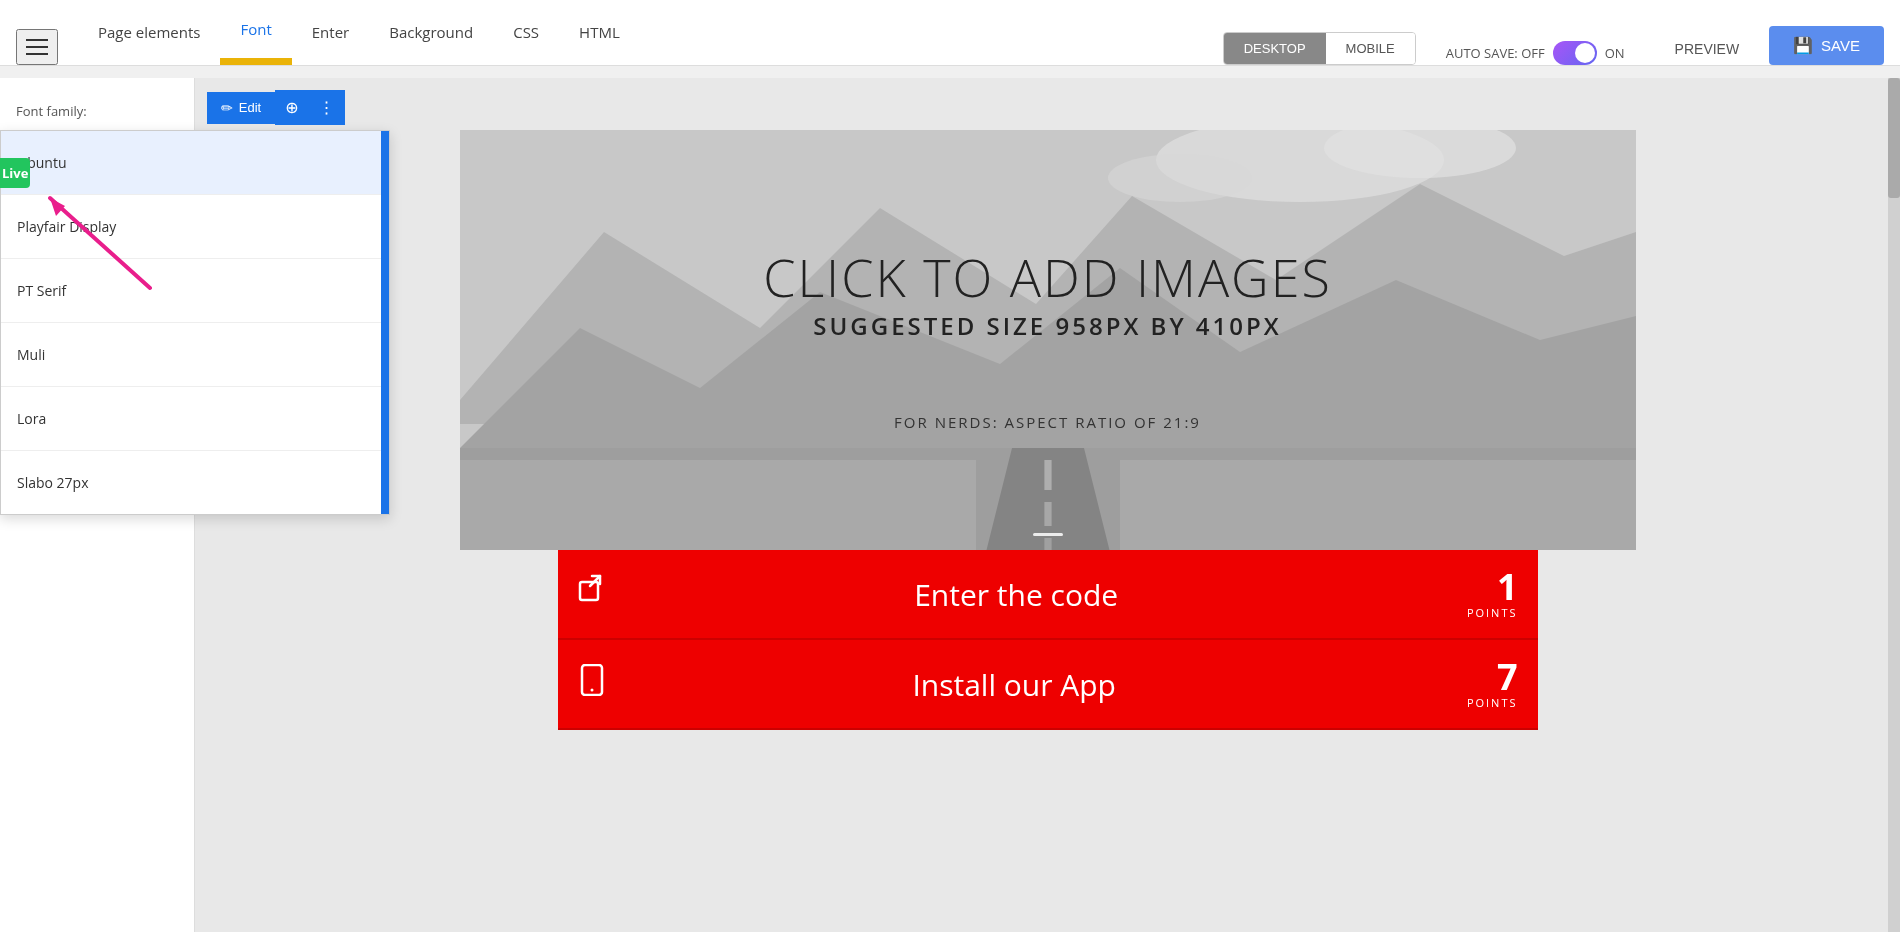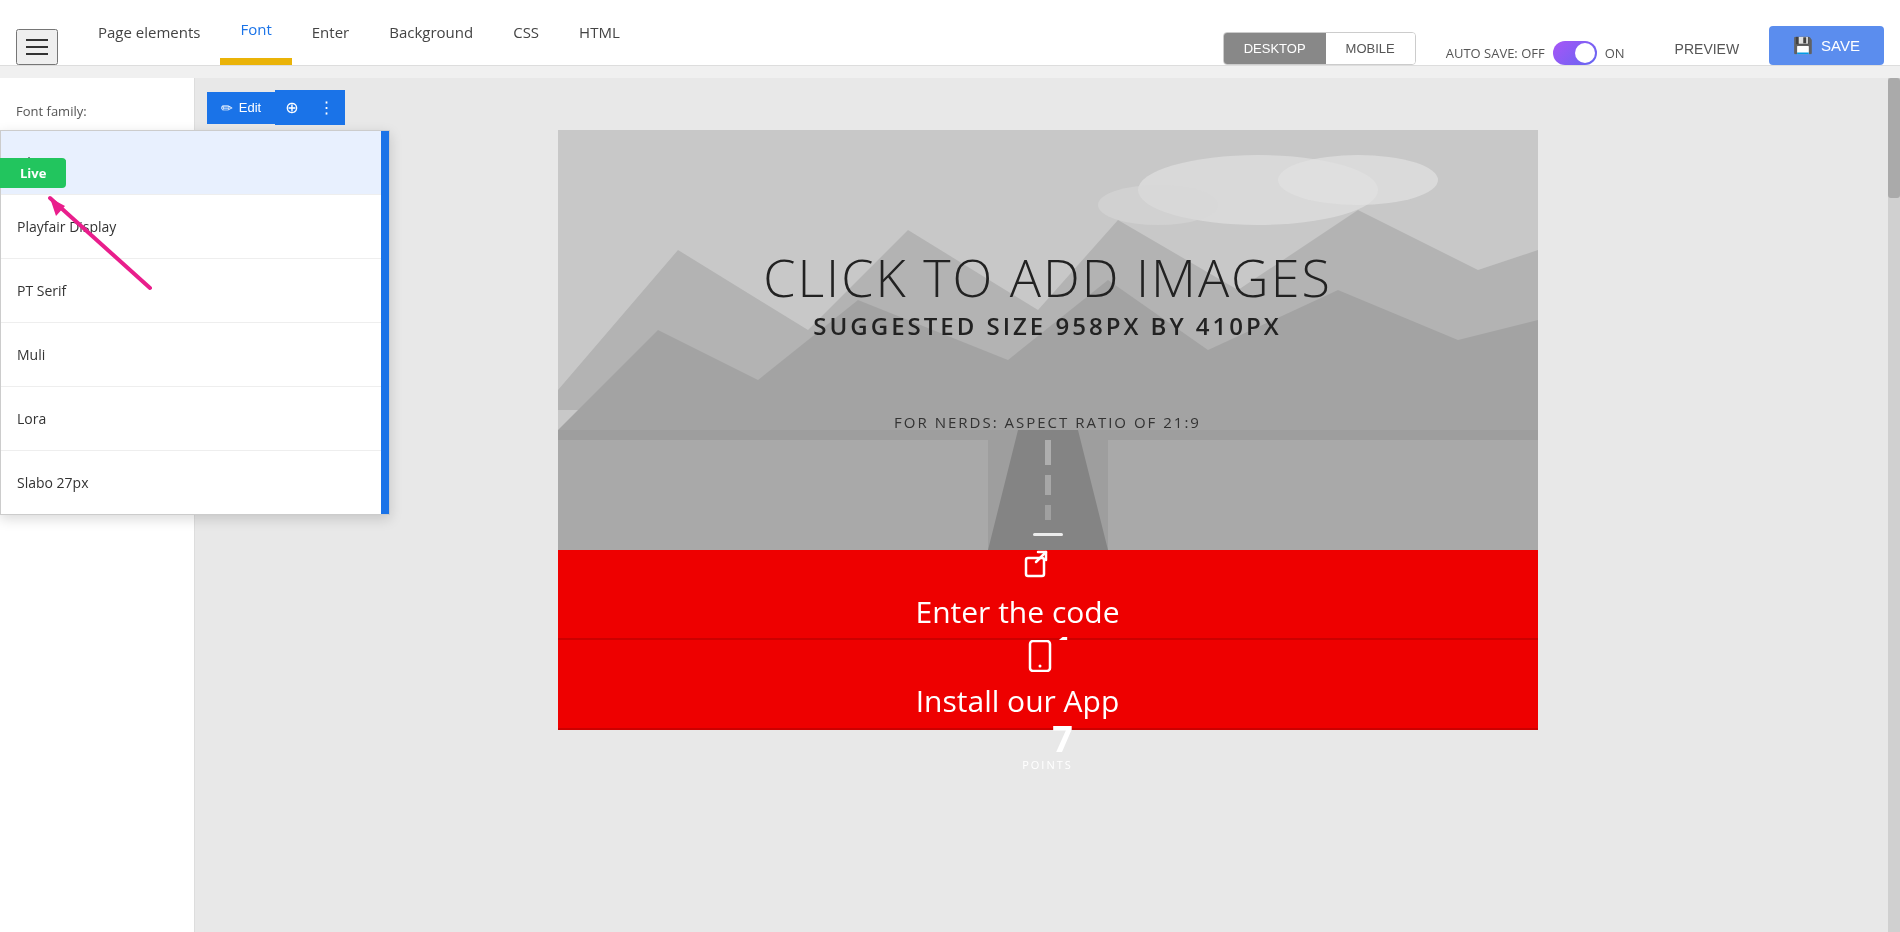--- a/index.html
+++ b/index.html
@@ -94,21 +94,21 @@
 
     
     .live-badge {
       position: absolute;
       left: 0;
       top: 80px;
       background: #22c55e;
       color: #fff;
       font-size: 13px;
       font-weight: bold;
-      padding: 6px 20px;
+      padding: 6px 2px;
       border-radius: 0 4px 4px 0;
       z-index: 300;
     }
 
     
     .arrow-indicator {
       position: absolute;
       left: 30px;
       top: 100px;
       z-index: 400;
@@ -139,21 +139,21 @@
       padding: 8px 14px;
       font-size: 13px;
       cursor: pointer;
       display: flex;
       align-items: center;
       gap: 6px;
     }
 
     
     .image-placeholder {
-      width: 980px;
+      width: 1176px;
       height: 420px;
       background: #b0b0b0;
       margin: 0 auto;
       display: flex;
       flex-direction: column;
       align-items: center;
       justify-content: center;
       position: relative;
       overflow: hidden;
     }
@@ -178,21 +178,20 @@
     .red-bar {
       width: 980px;
       margin: 0 auto;
       background: #ee0000;
       display: flex;
       align-items: center;
       padding: 0 20px;
       height: 90px;
       position: relative;
       border-bottom: 2px solid #cc0000;
-      flex-direction: column;
     }
     .red-bar-icon {
       color: #fff; font-size: 28px; margin-right: 16px; flex-shrink: 0;
     }
     .red-bar-text {
       flex: 1; text-align: center; color: #fff; font-size: 30px; font-weight: 400; margin-left: -60px;
     }
     .red-bar-points {
       color: #fff; text-align: right;
     }

